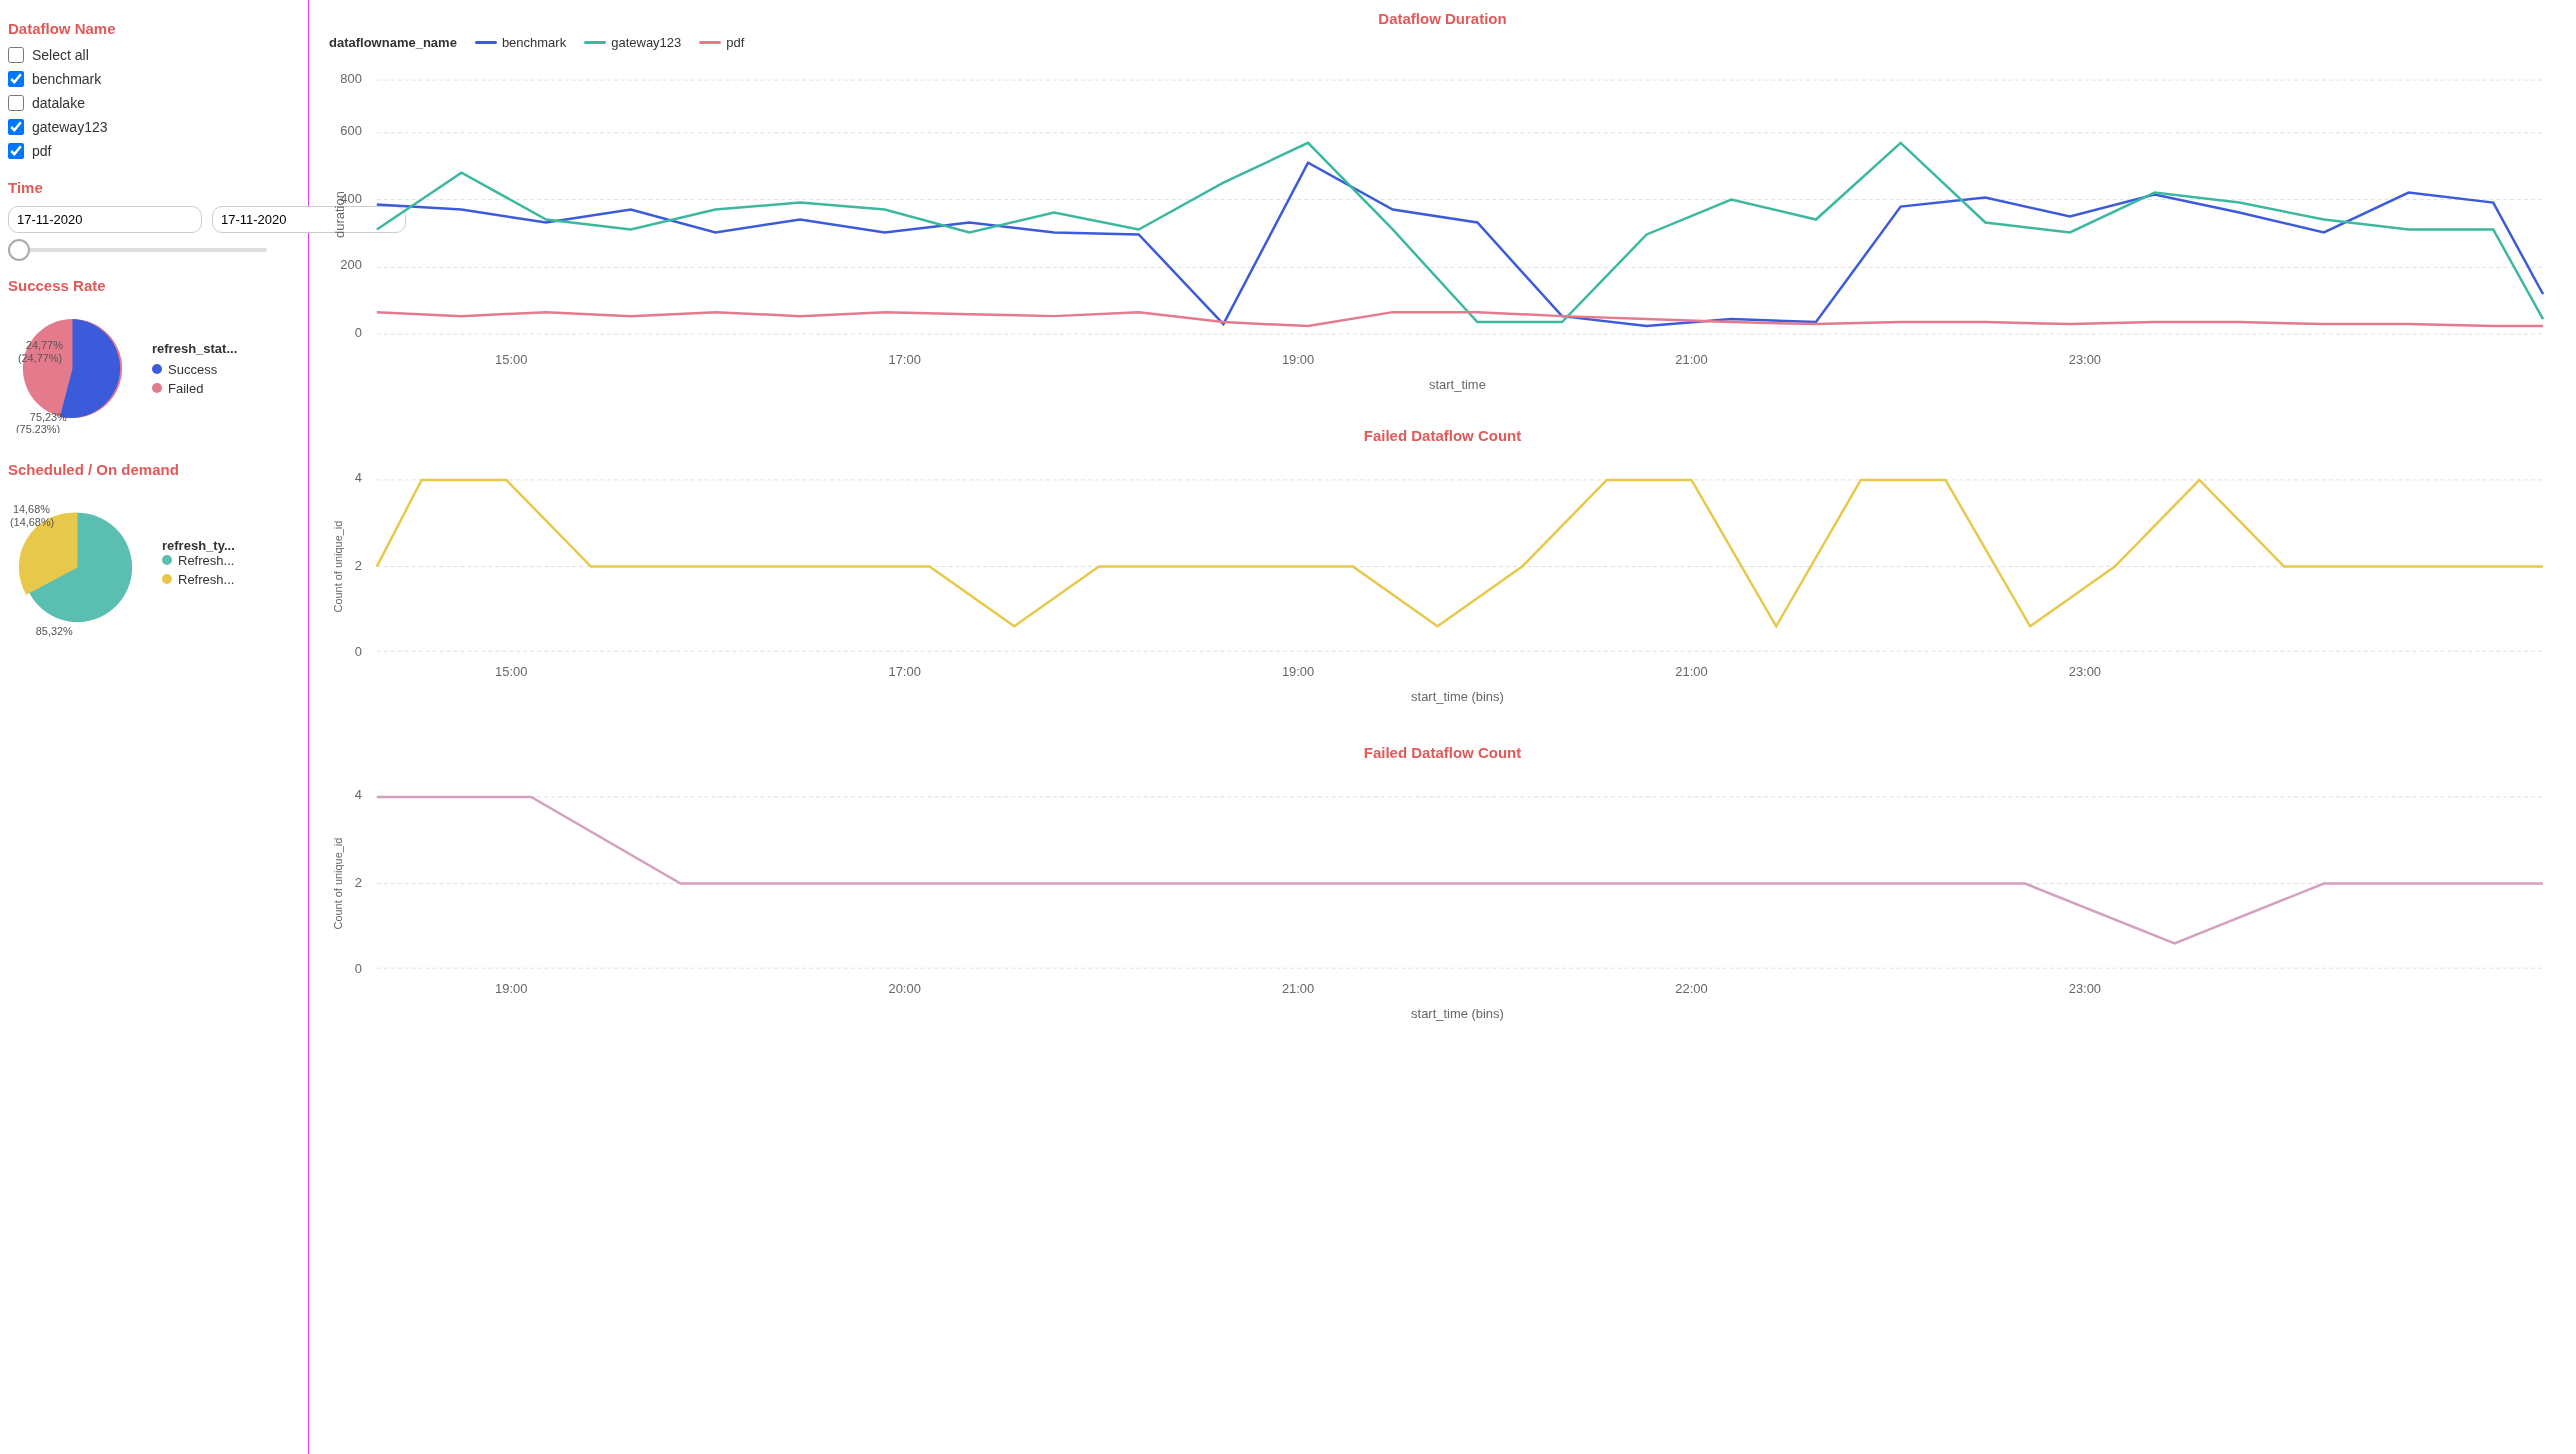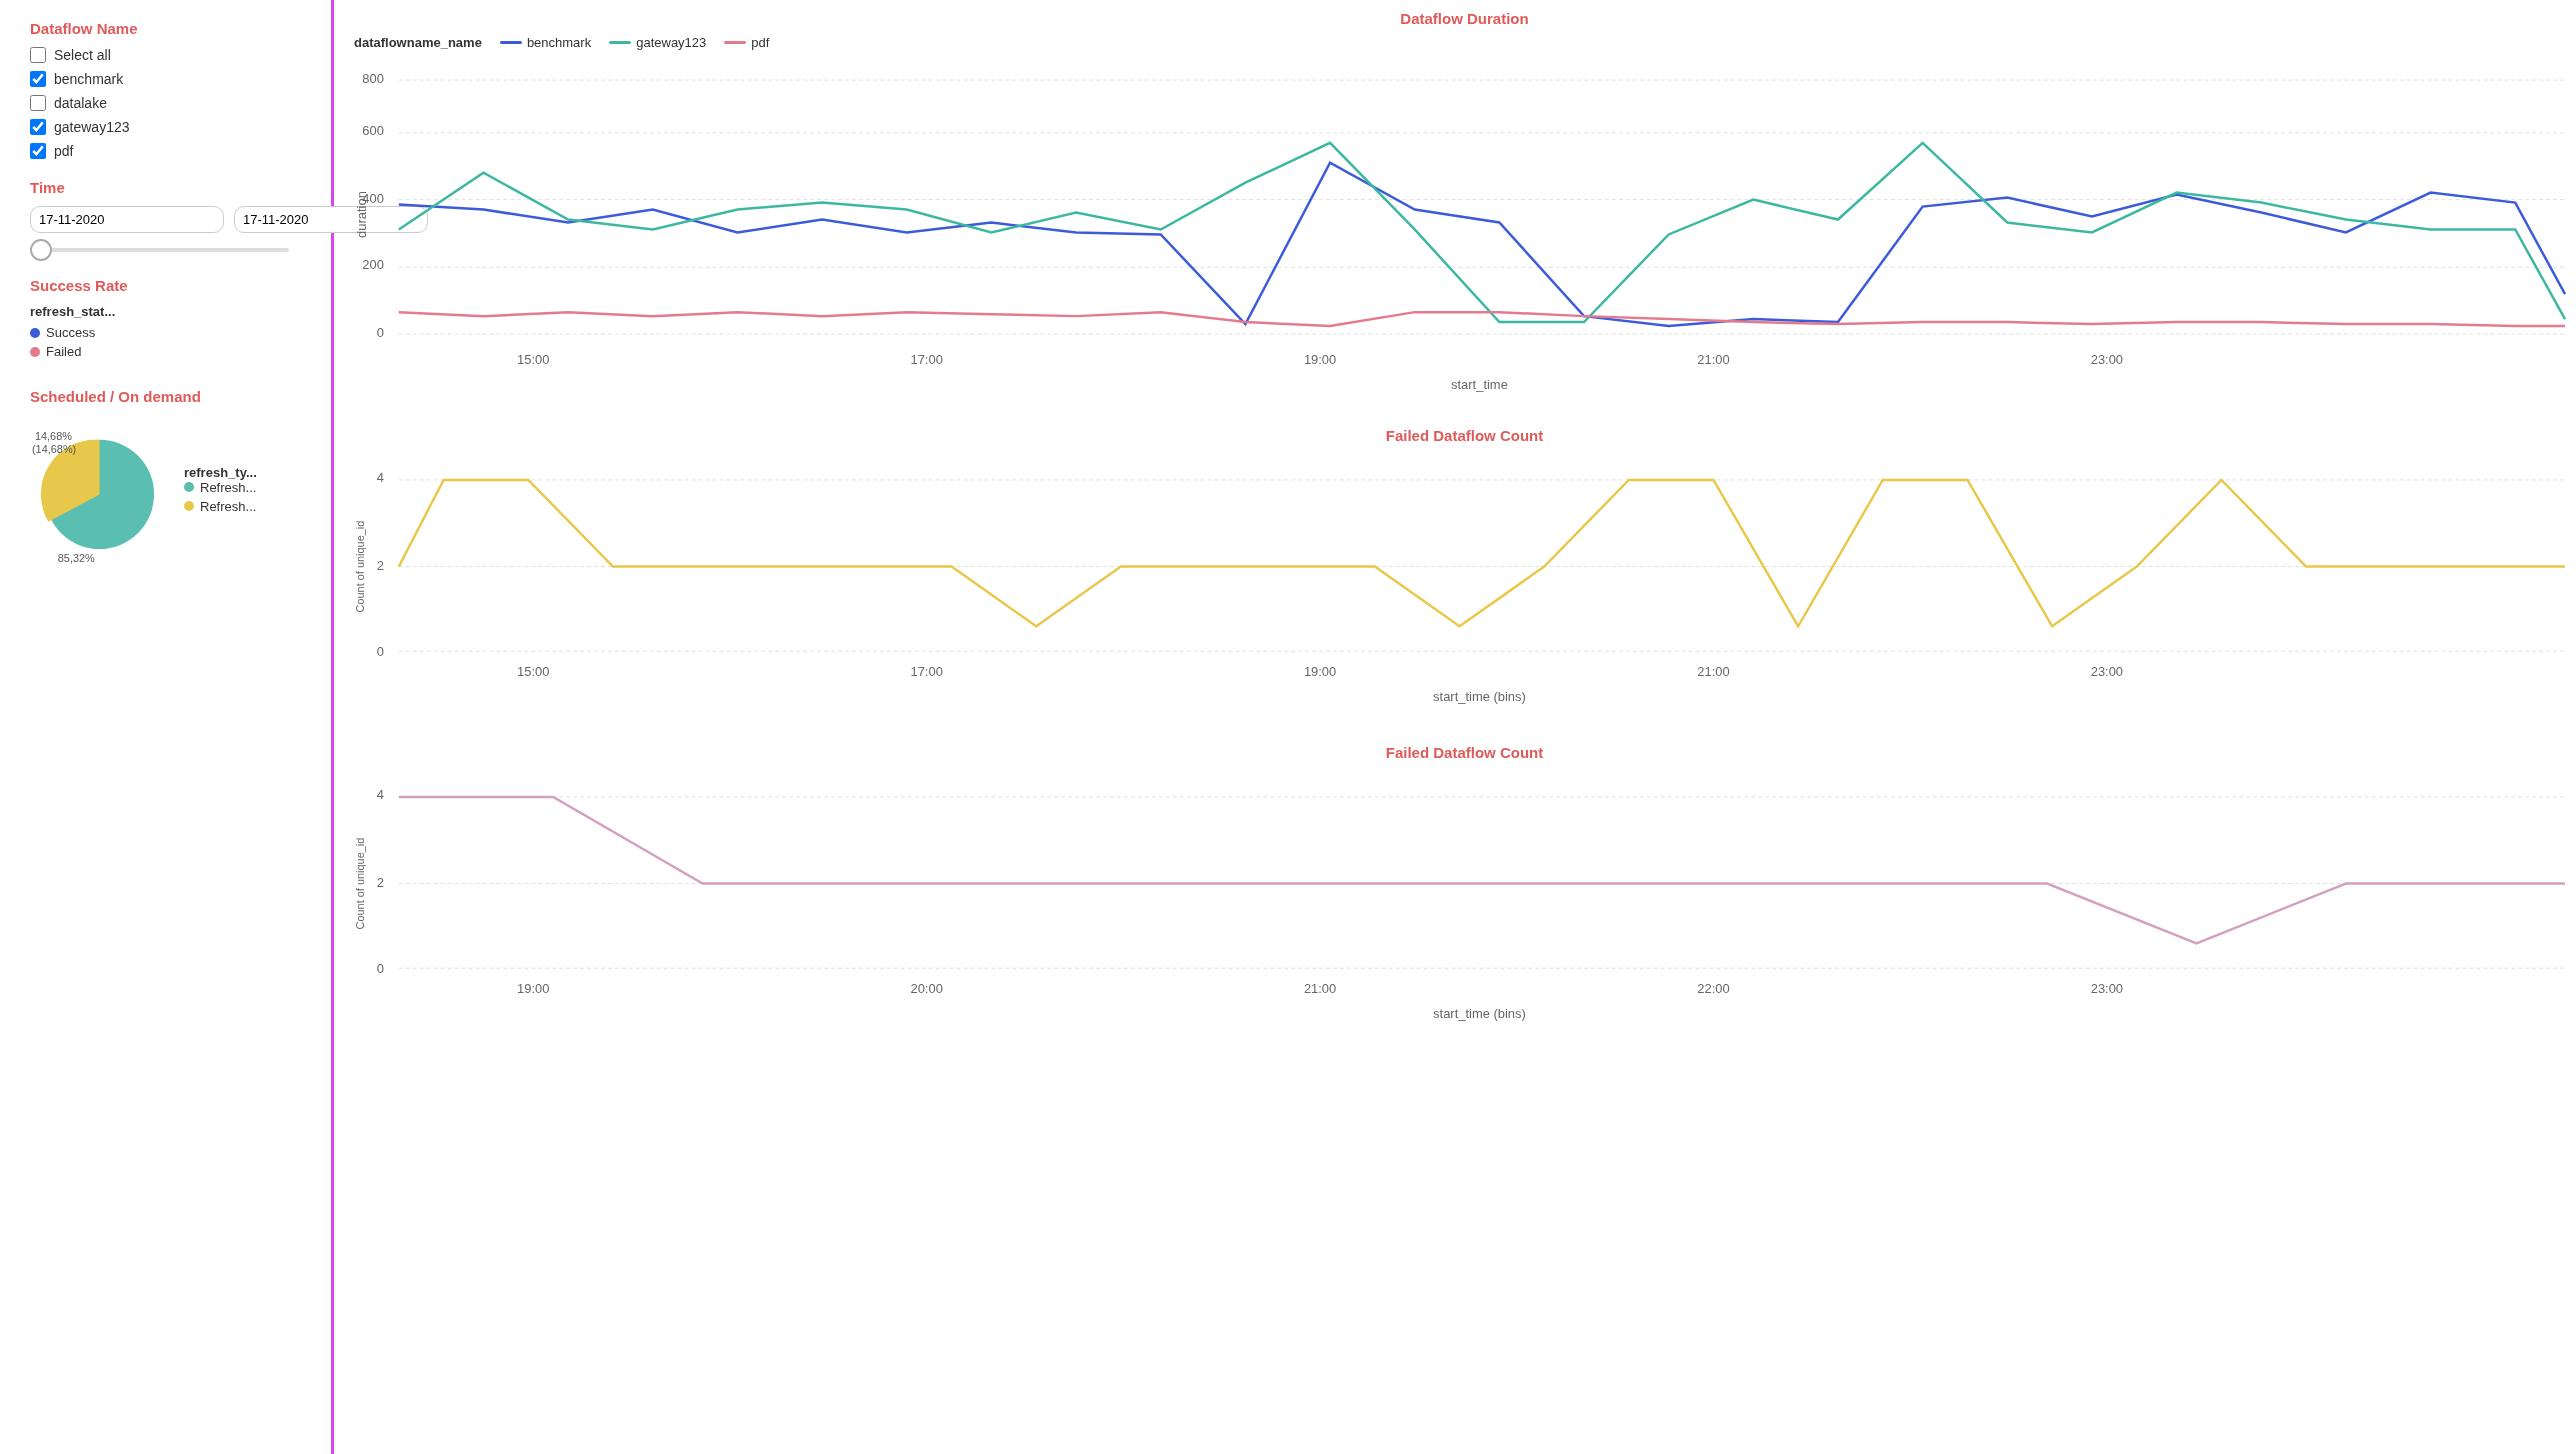--- a/index.html
+++ b/index.html
@@ -1,18 +1,18 @@
 <!DOCTYPE html>
 <html><head>
   <meta charset="utf-8">
   <style>
     * { box-sizing: border-box; margin: 0; padding: 0; }
     body { font-family: Arial, sans-serif; background: #fff; font-size: 13px; color: #333; }
     .layout { display: flex; width: 2576px; min-height: 1454px; }
-    .sidebar { width: 334px; padding: 20px 30px; flex-shrink: 0; border-right: 3px solid #d946ef; }
+    .sidebar { width: 309px; padding: 20px 8px; flex-shrink: 0; border-right: 1px solid #d946ef; }
     .main { flex: 1; padding: 10px 20px; text-align: center; }
 
     .section-title { color: #e05a5a; font-size: 15px; font-weight: bold; margin-bottom: 10px; }
     .filter-item { display: flex; align-items: flex-start; margin-bottom: 8px; font-size: 14px; }
     .filter-item input[type=checkbox] { margin-right: 8px; width: 16px; height: 16px; }
 
     .time-section { margin-top: 20px; }
     .time-inputs { display: flex; gap: 10px; margin-bottom: 10px; }
     .time-input { border: 1px solid #ccc; padding: 5px 8px; font-size: 13px; border-radius: 10px; }
     .slider-track { width: 259px; height: 4px; background: #ddd; border-radius: 2px; position: relative; margin-top: 15px; }
@@ -71,20 +71,32 @@
         <input type="text" class="time-input" value="17-11-2020" style="">
       </div>
       <div class="slider-track">
         <div class="slider-thumb"></div>
       </div>
     </div>
 
     <div class="success-section">
       <div class="section-title">Success Rate</div>
       <div class="pie-container">
+        <div style="position:relative;">
+          
+          <svg width="129" height="129" viewBox="0 0 130 130">
+
+            <circle cx="65" cy="65" r="50" fill="#e47b8c"></circle>
+            <path d="M65,65 L65,15 A50,50 0 1,1 52.3,113.8 Z" fill="#3b5bdb"></path>
+            <text x="18" y="45" font-size="11" fill="#555">24,77%</text>
+            <text x="10" y="58" font-size="11" fill="#555">(24,77%)</text>
+            <text x="22" y="118" font-size="11" fill="#555">75,23%</text>
+            <text x="8" y="130" font-size="11" fill="#555">(75,23%)</text>
+          </svg>
+        </div>
         <div class="pie-label">
           <div style="font-weight:bold; font-size:13px; margin-bottom:6px;">refresh_stat...</div>
           <div class="pie-label-item">
             <span class="legend-dot" style="background:#3b5bdb;"></span>
             <span>Success</span>
           </div>
           <div class="pie-label-item">
             <span class="legend-dot" style="background:#e47b8c;"></span>
             <span>Failed</span>
           </div>

